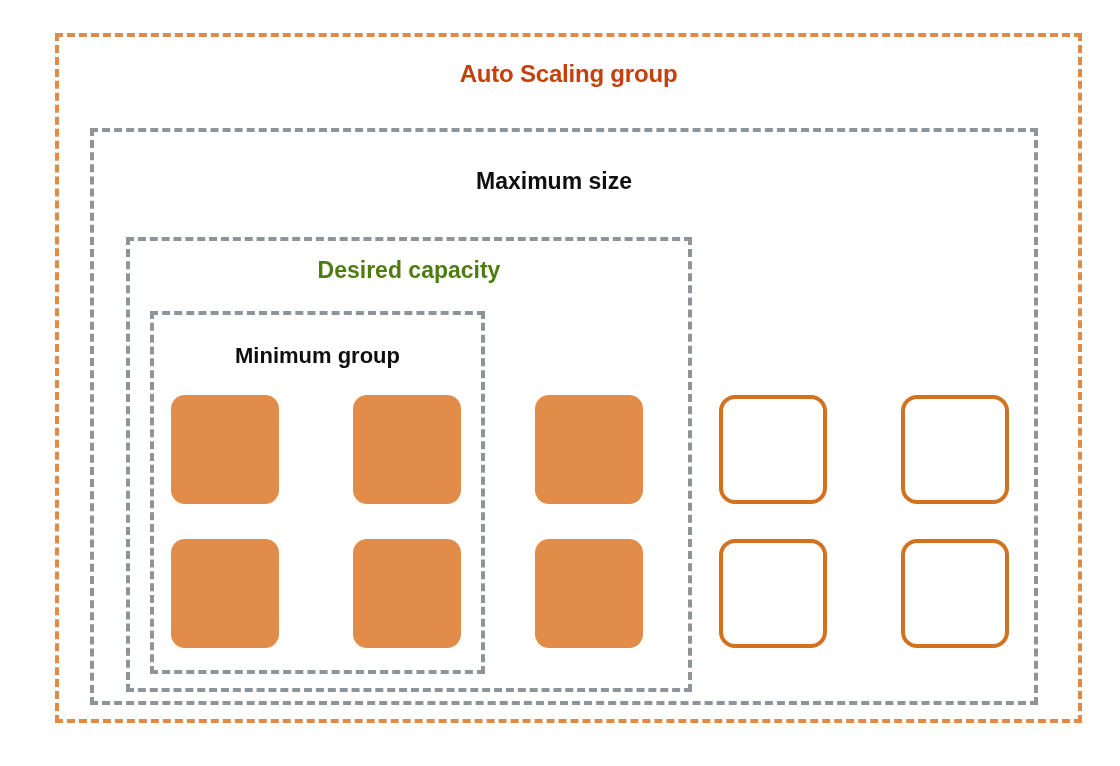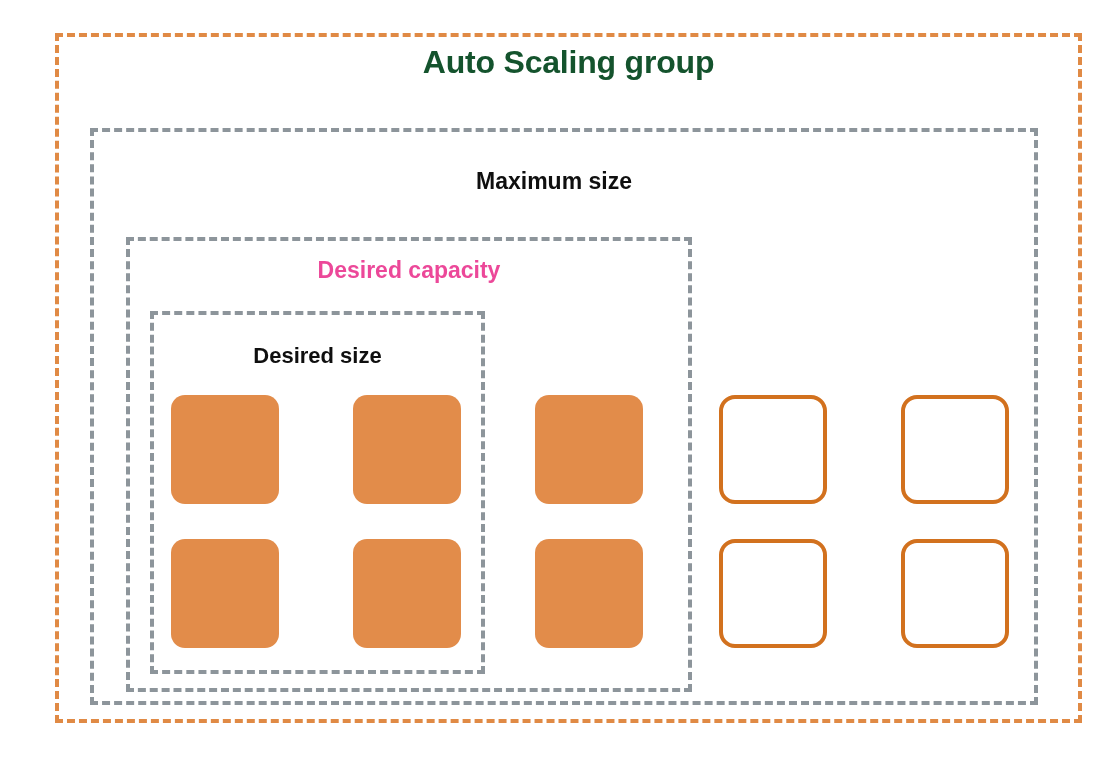--- a/index.html
+++ b/index.html
@@ -62,41 +62,41 @@
   .label {
     position: absolute;
     text-align: center;
     font-weight: bold;
     white-space: nowrap;
     line-height: 1.1;
   }
 
   .asg-label {
     left: 55px;
-    top: 45px;
+    top: 61px;
     width: 1027px;
-    font-size: 32px;
-    color: #14532d;
+    font-size: 24px;
+    color: #c2410c;
     letter-spacing: -0.2px;
   }
 
   .max-label {
     left: 80px;
     top: 169px;
     width: 948px;
     font-size: 23px;
     color: #0f0f0f;
   }
 
   .desired-label {
     left: 126px;
     top: 258px;
     width: 566px;
     font-size: 23px;
-    color: #ec4899;
+    color: #4d7c0f;
   }
 
   .min-label {
     left: 150px;
     top: 344px;
     width: 335px;
     font-size: 22px;
     color: #0f0f0f;
   }
 
@@ -126,21 +126,21 @@
   <div class="box asg-box"></div>
   <div class="label asg-label">Auto Scaling group</div>
 
   <div class="box max-box"></div>
   <div class="label max-label">Maximum size</div>
 
   <div class="box desired-box"></div>
   <div class="label desired-label">Desired capacity</div>
 
   <div class="box min-box"></div>
-  <div class="label min-label">Desired size</div>
+  <div class="label min-label">Minimum group</div>
 
   <div id="instance-grid">
       <div class="instance filled" style="left: 171px; top: 395px;"></div>
       <div class="instance filled" style="left: 353px; top: 395px;"></div>
       <div class="instance filled" style="left: 535px; top: 395px;"></div>
       <div class="instance outlined" style="left: 719px; top: 395px;"></div>
       <div class="instance outlined" style="left: 901px; top: 395px;"></div>
       <div class="instance filled" style="left: 171px; top: 539px;"></div>
       <div class="instance filled" style="left: 353px; top: 539px;"></div>
       <div class="instance filled" style="left: 535px; top: 539px;"></div>

